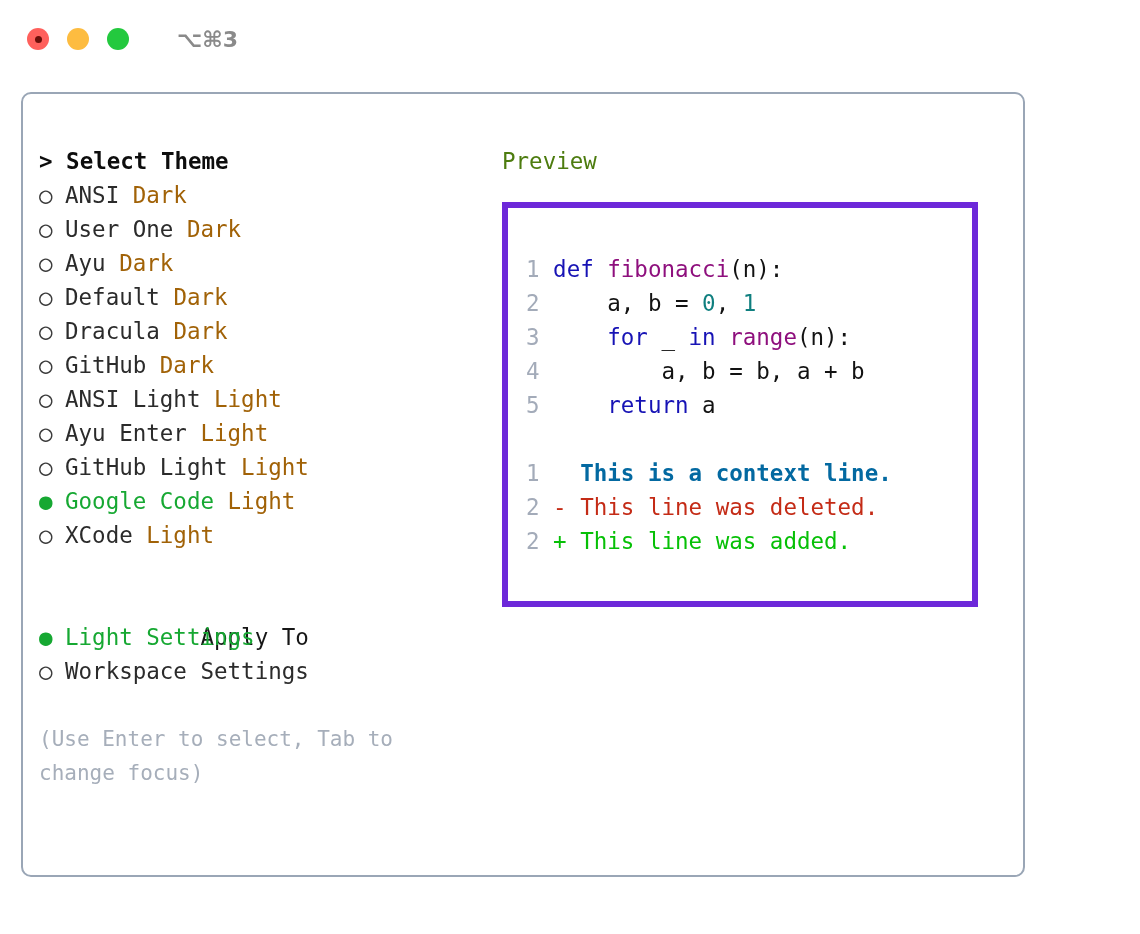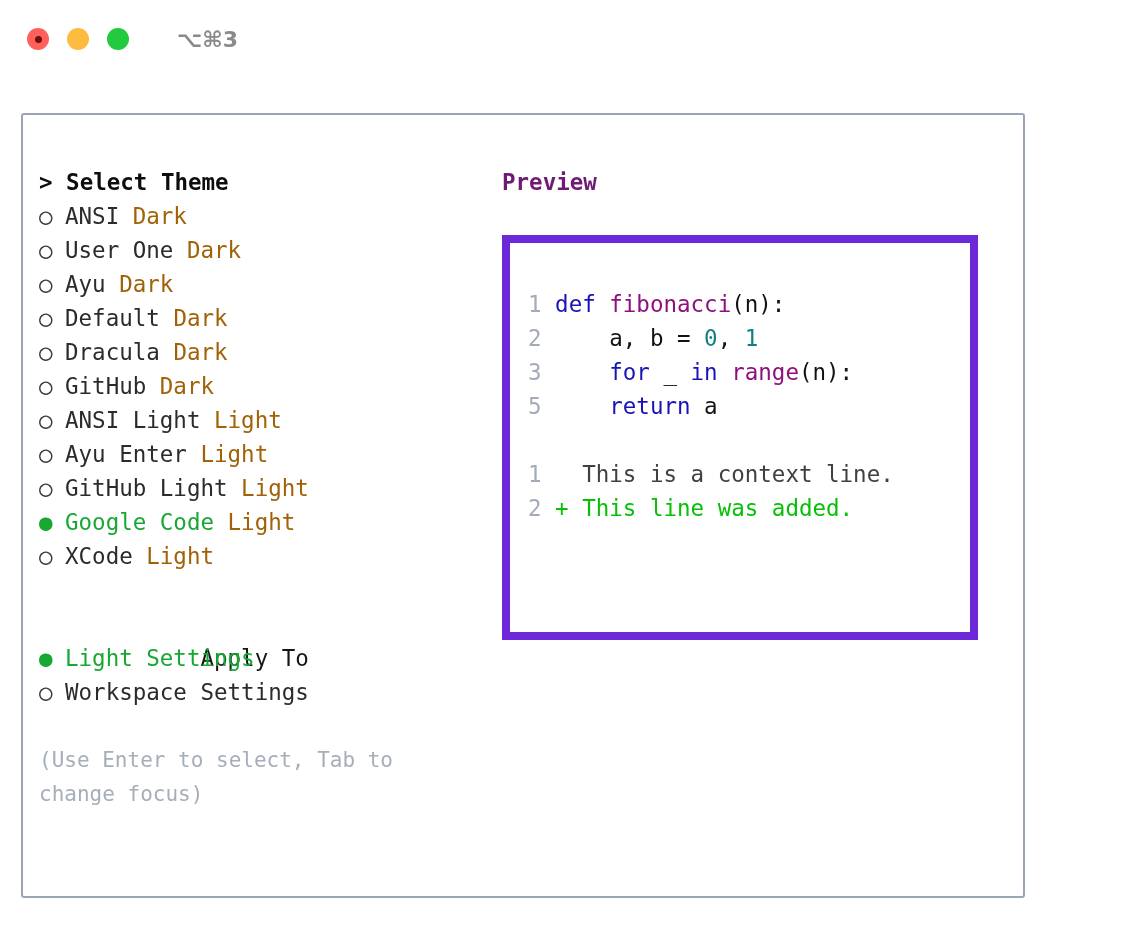--- a/index.html
+++ b/index.html
@@ -64,25 +64,25 @@
     font-weight: bold;
     color: #8a8a8a;
     letter-spacing: 0px;
     font-family: "DejaVu Sans", "Liberation Sans", sans-serif;
   }
 
   
   .panel {
     position: absolute;
     left: 21px;
-    top: 113px;
+    top: 92px;
     width: 1004px;
     height: 785px;
     border: 2px solid #9aa6b6;
-    border-radius: 3px;
+    border-radius: 10px;
     box-sizing: border-box;
     background: #ffffff;
   }
 
   .columns {
     position: absolute;
     left: 0; top: 0;
     width: 100%;
     height: 100%;
   }
@@ -136,47 +136,47 @@
   
   .right-col {
     position: absolute;
     left: 479px;
     top: 50px;
     width: 500px;
   }
   .preview-title {
     font-size: 22.5px;
     line-height: 34px;
-    font-weight: bold;
-    color: #701a75;
+    font-weight: normal;
+    color: #4d7c0f;
     white-space: pre;
   }
   .preview-box {
-    margin-top: 36px;
+    margin-top: 24px;
     width: 476px;
     height: 405px;
-    border: 8px solid #6d28d9;
+    border: 6px solid #6d28d9;
     box-sizing: border-box;
     background: #ffffff;
     padding: 44px 0 16px 18px;
   }
   .code-line {
     font-size: 22.5px;
     line-height: 34px;
     white-space: pre;
     height: 34px;
   }
   .lno {
     color: #a3abb9;
   }
   .kw   { color: #1713b5; }
   .fn   { color: #8e0f7d; }
   .num  { color: #0f7f7f; }
   .plain{ color: #121212; }
-  .ctx  { color: #404040; }
+  .ctx  { color: #0369a1; font-weight: bold; }
   .del  { color: #c42b16; }
   .add  { color: #06c006; }
   .gap  { height: 34px; }
 </style>
 </head>
 <body>
 
 <div id="root">
 
   <div class="titlebar">
@@ -223,25 +223,27 @@
       </div>
 
       <div class="right-col">
         <div class="preview-title">Preview</div>
 
         <div class="preview-box">
           <div id="code-block">
               <div class="code-line"><span class="lno">1</span><span class="plain"> </span><span class="kw">def </span><span class="fn">fibonacci</span><span class="plain">(n):</span></div>
               <div class="code-line"><span class="lno">2</span><span class="plain"> </span><span class="plain">    a, b = </span><span class="num">0</span><span class="plain">, </span><span class="num">1</span></div>
               <div class="code-line"><span class="lno">3</span><span class="plain"> </span><span class="plain">    </span><span class="kw">for</span><span class="plain"> _ </span><span class="kw">in</span><span class="plain"> </span><span class="fn">range</span><span class="plain">(n):</span></div>
+              <div class="code-line"><span class="lno">4</span><span class="plain"> </span><span class="plain">        a, b = b, a + b</span></div>
               <div class="code-line"><span class="lno">5</span><span class="plain"> </span><span class="plain">    </span><span class="kw">return</span><span class="plain"> a</span></div>
             </div>
           <div class="gap"></div>
           <div id="diff-block">
               <div class="code-line"><span class="lno">1</span><span class="ctx">   </span><span class="ctx">This is a context line.</span></div>
+              <div class="code-line"><span class="lno">2</span><span class="del"> - </span><span class="del">This line was deleted.</span></div>
               <div class="code-line"><span class="lno">2</span><span class="add"> + </span><span class="add">This line was added.</span></div>
             </div>
         </div>
       </div>
 
     </div>
   </div>
 </div>
 
 </body></html>

